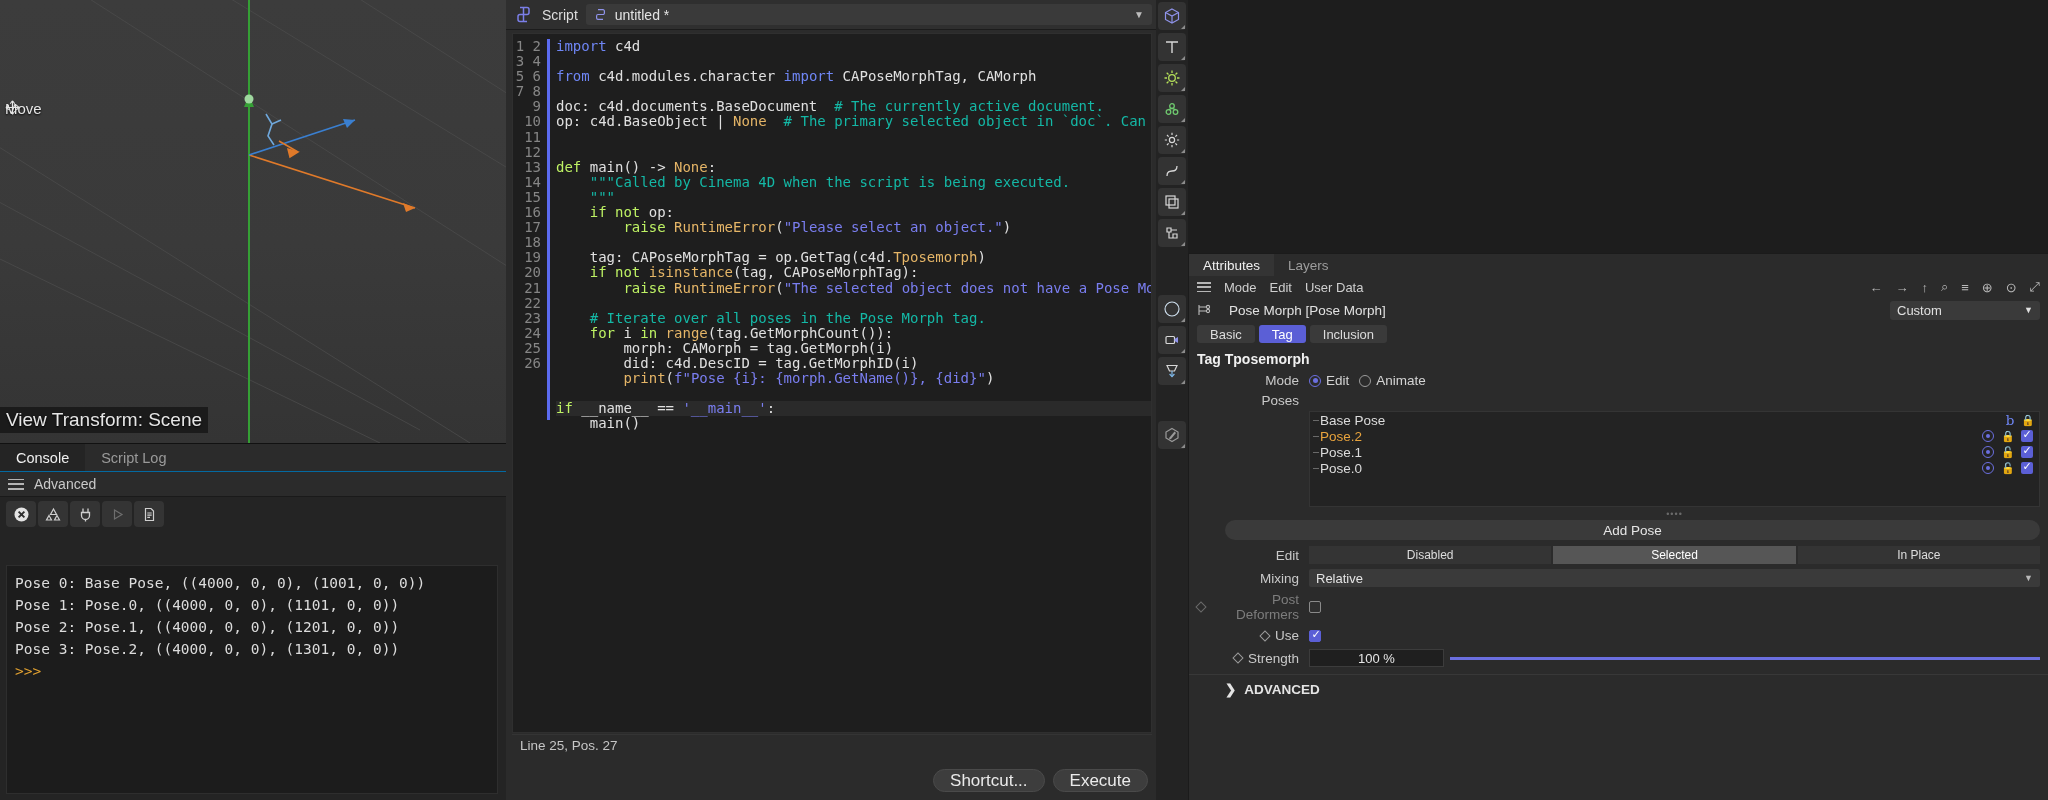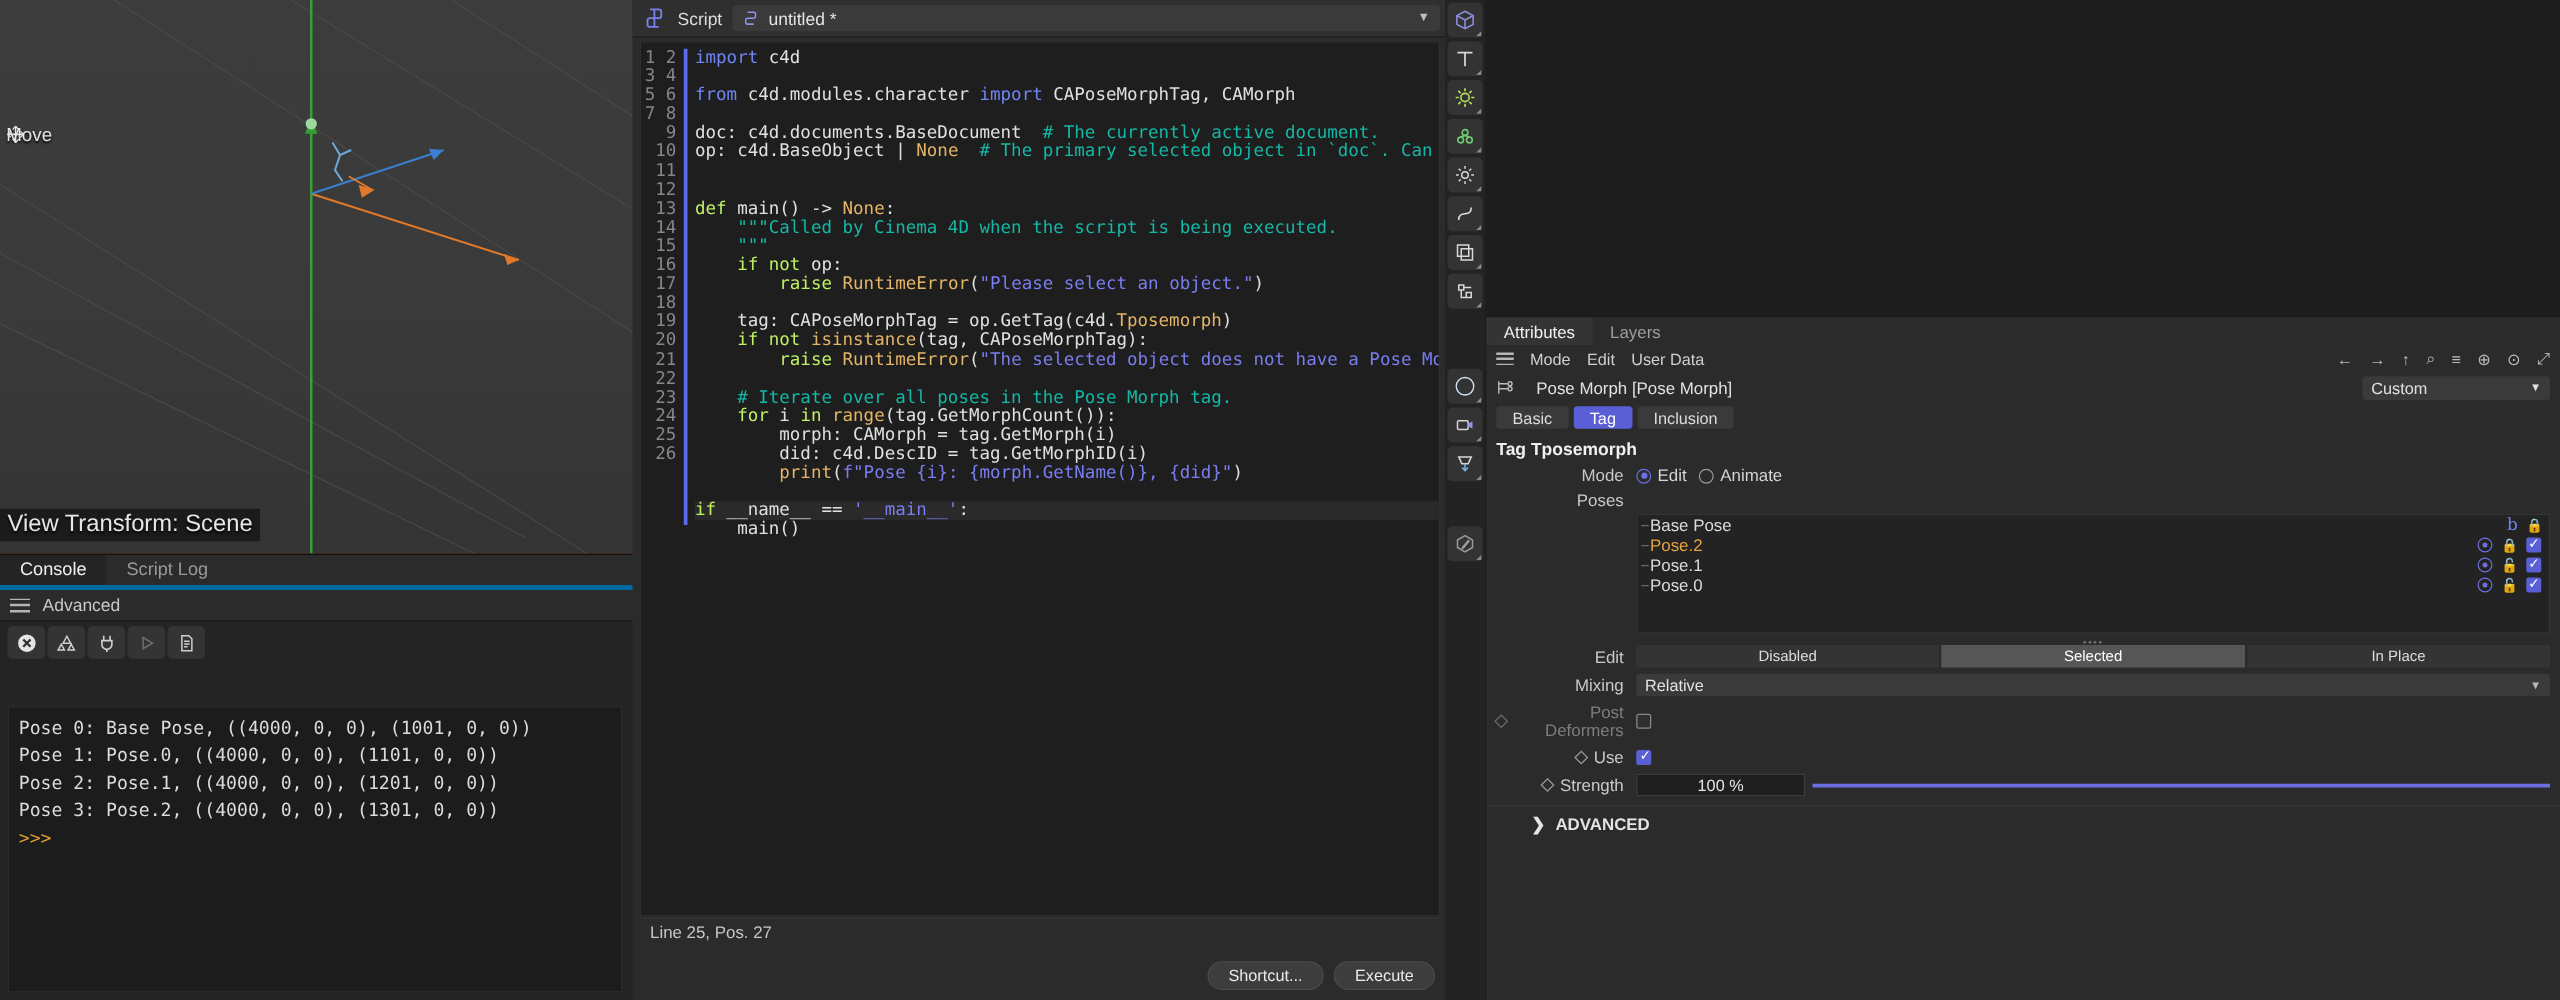--- a/index.html
+++ b/index.html
@@ -31,21 +31,21 @@
   #viewtransform{ left:0px; bottom:10px; background:#1b1b1b; padding:2px 6px; font-size:19px;}
   #gridspacing{ right:6px; bottom:10px; font-size:14px; color:#e3e3e3;}
 
   
   #console{
     position:absolute; left:0; top:443px; width:658px; height:357px;
     background:#242424; border-top:1px solid #111;
   }
   #console-tabs{
     height:28px; background:#2b2b2b; display:flex; align-items:stretch;
-    border-bottom:4px solid #0369a1;
+    border-bottom:1px solid #0369a1;
   }
   #console-tabs .ctab{
     display:flex;align-items:center; padding:0 16px; font-size:14.5px; color:#9a9a9a;
     cursor:default;
   }
   #console-tabs .ctab.active{ color:#f0f0f0; background:#242424;}
   #console-sub{
     height:25px; background:#2b2b2b; display:flex; align-items:center;
     padding:0 8px; gap:10px; border-bottom:1px solid #1a1a1a; position:relative;
   }
@@ -116,21 +116,21 @@
   #status-line{
     position:absolute; left:6px; right:6px; bottom:44px; height:22px;
     background:#2b2b2b; display:flex; align-items:center; padding:0 8px;
     font-size:13.5px; color:#c6c6c6; border-top:1px solid #343434;
   }
   #editor-btns{
     position:absolute; right:10px; bottom:8px; display:flex; gap:8px;
   }
   .ebtn{
     height:23px; padding:0 16px; border-radius:12px; background:#3d3d3d;
-    font-size:13px; color:#eaeaea; display:flex;align-items:center;justify-content:center;
+    font-size:17px; color:#eaeaea; display:flex;align-items:center;justify-content:center;
     border:1px solid #4a4a4a;
   }
   #toolcol{
     position:absolute; left:1156px; top:0; width:32px; height:800px;
     display:flex; flex-direction:column; align-items:center; gap:3px; padding-top:2px;
     background:#232323;
   }
   .tool{
     width:28px;height:28px; border-radius:4px; background:#333;
     display:flex;align-items:center;justify-content:center; position:relative;
@@ -571,20 +571,21 @@
       <div class="pose-row">
         <span class="tick"></span>
         <span class="pname">Pose.0</span>
         <span class="dot"></span>
         <span class="lock">🔓</span>
         <span class="chk"></span>
       </div>
     </div>
     <div id="poses-scroll">••••</div>
 
+    <div id="addpose">Add Pose</div>
 
     <div class="arow">
       <span class="alabel">Edit</span>
       <div class="seg">
         <div class="segbtn">Disabled</div>
         <div class="segbtn sel">Selected</div>
         <div class="segbtn">In Place</div>
       </div>
     </div>
 

